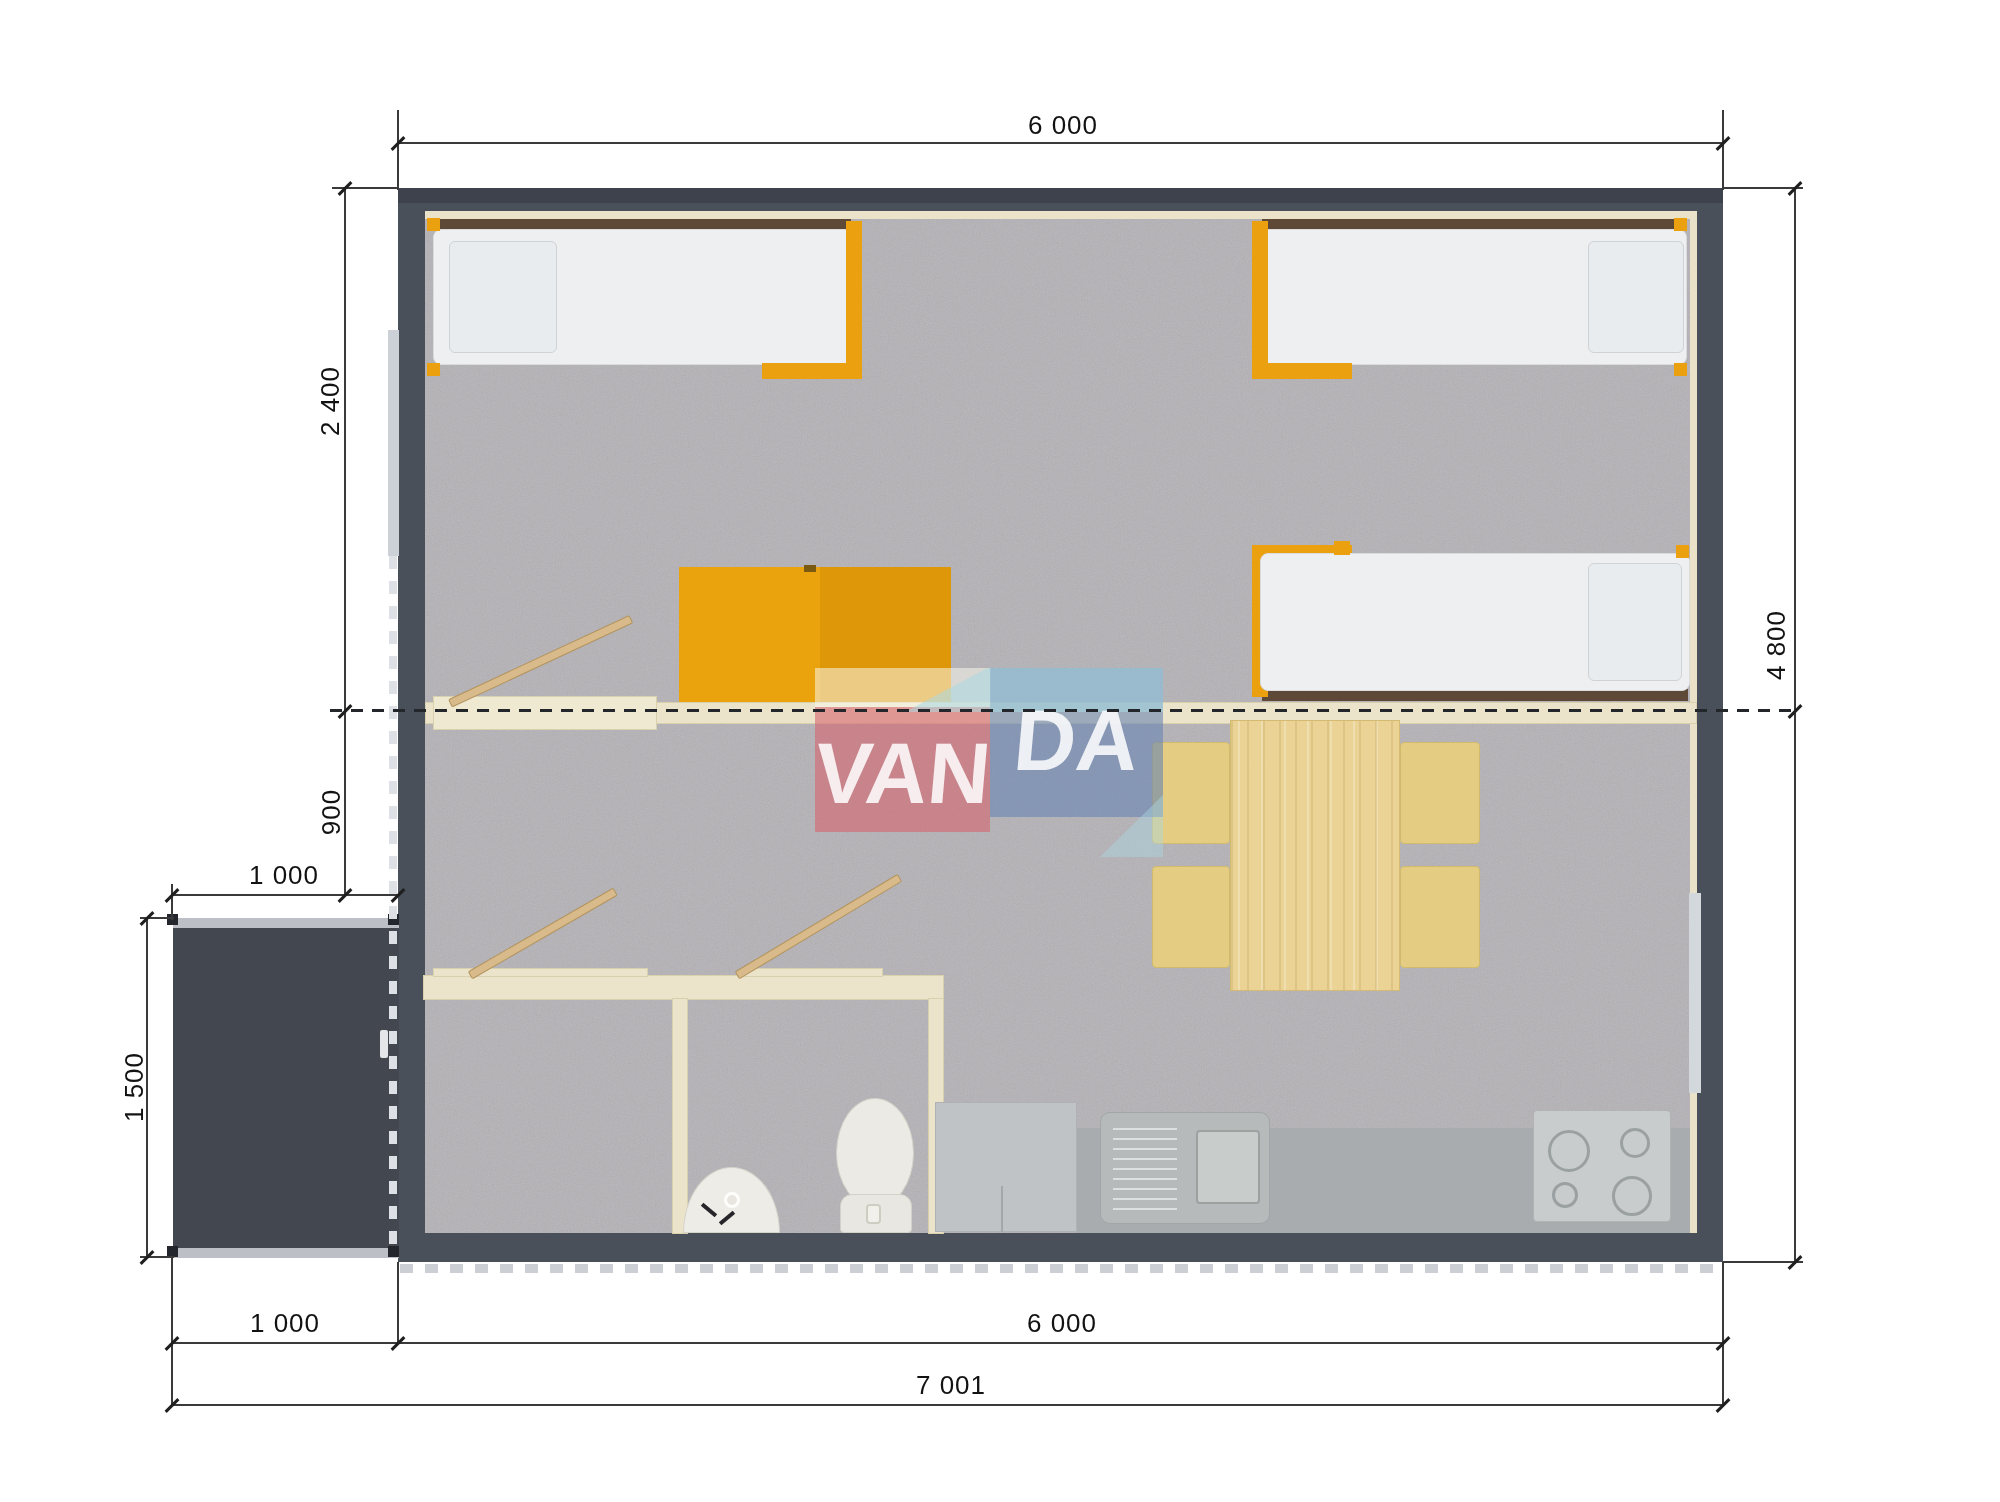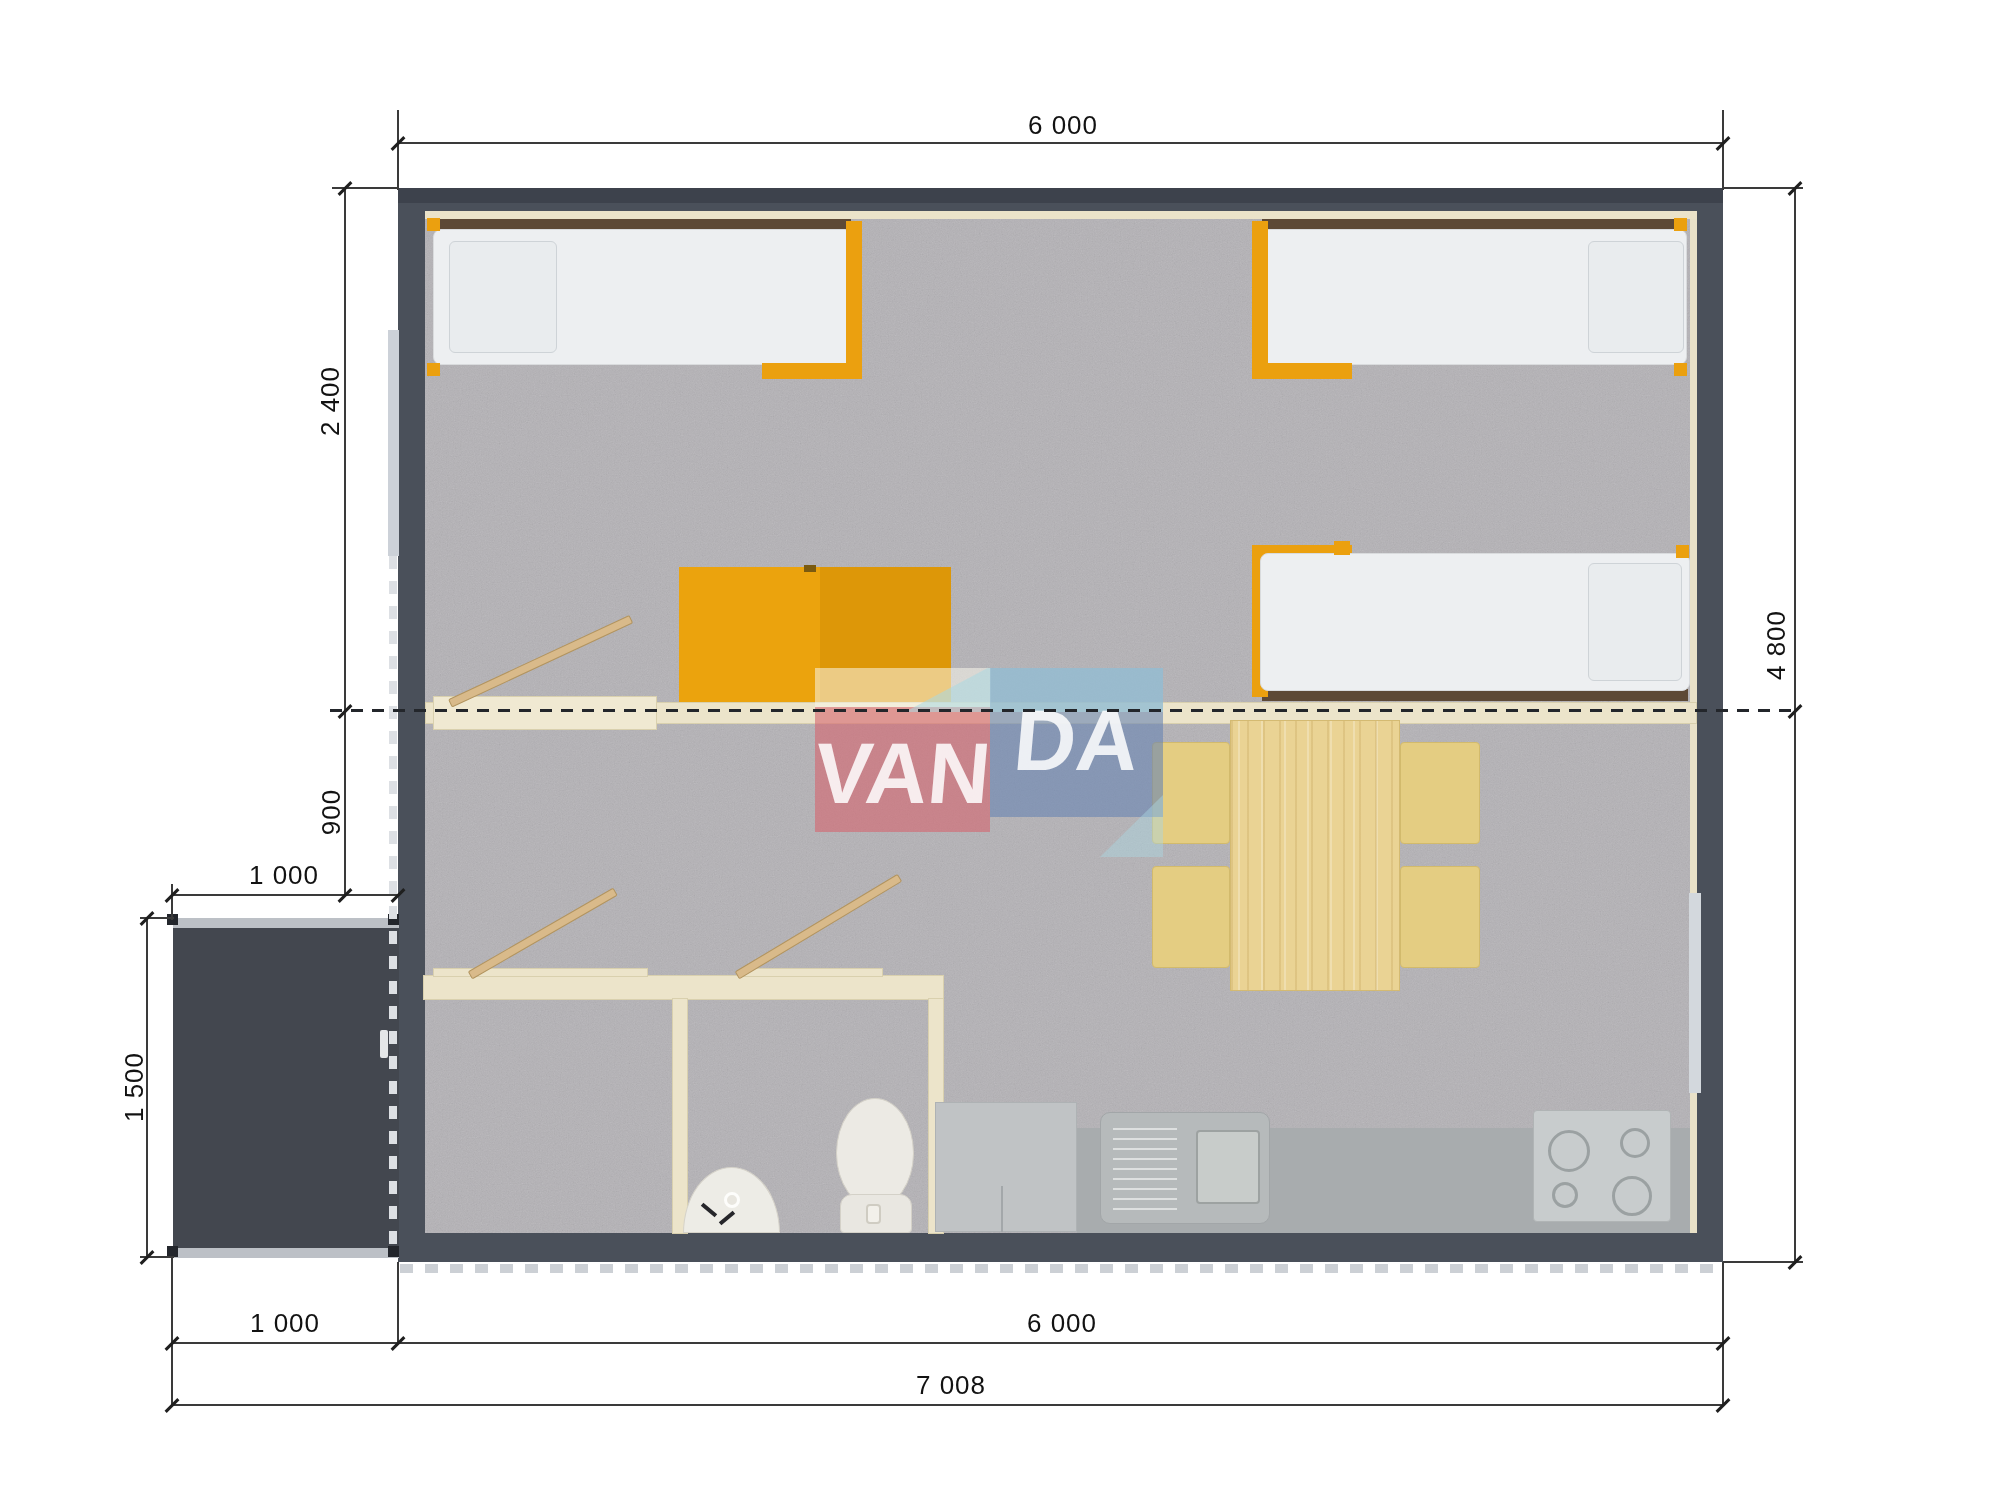--- a/index.html
+++ b/index.html
@@ -173,15 +173,15 @@
   <div class="tick" style="left:1786px;top:1261px;"></div>
 
   <div class="dim-label" style="left:1003px;top:110px;">6 000</div>
   <div class="dim-label rot" style="left:270px;top:386px;">2 400</div>
   <div class="dim-label rot" style="left:271px;top:797px;">900</div>
   <div class="dim-label" style="left:224px;top:860px;">1 000</div>
   <div class="dim-label rot" style="left:74px;top:1072px;">1 500</div>
   <div class="dim-label rot" style="left:1716px;top:630px;">4 800</div>
   <div class="dim-label" style="left:225px;top:1308px;">1 000</div>
   <div class="dim-label" style="left:1002px;top:1308px;">6 000</div>
-  <div class="dim-label" style="left:891px;top:1370px;">7 008</div>
+  <div class="dim-label" style="left:891px;top:1370px;">7 001</div>
 
 </div>
 
 </body></html>

